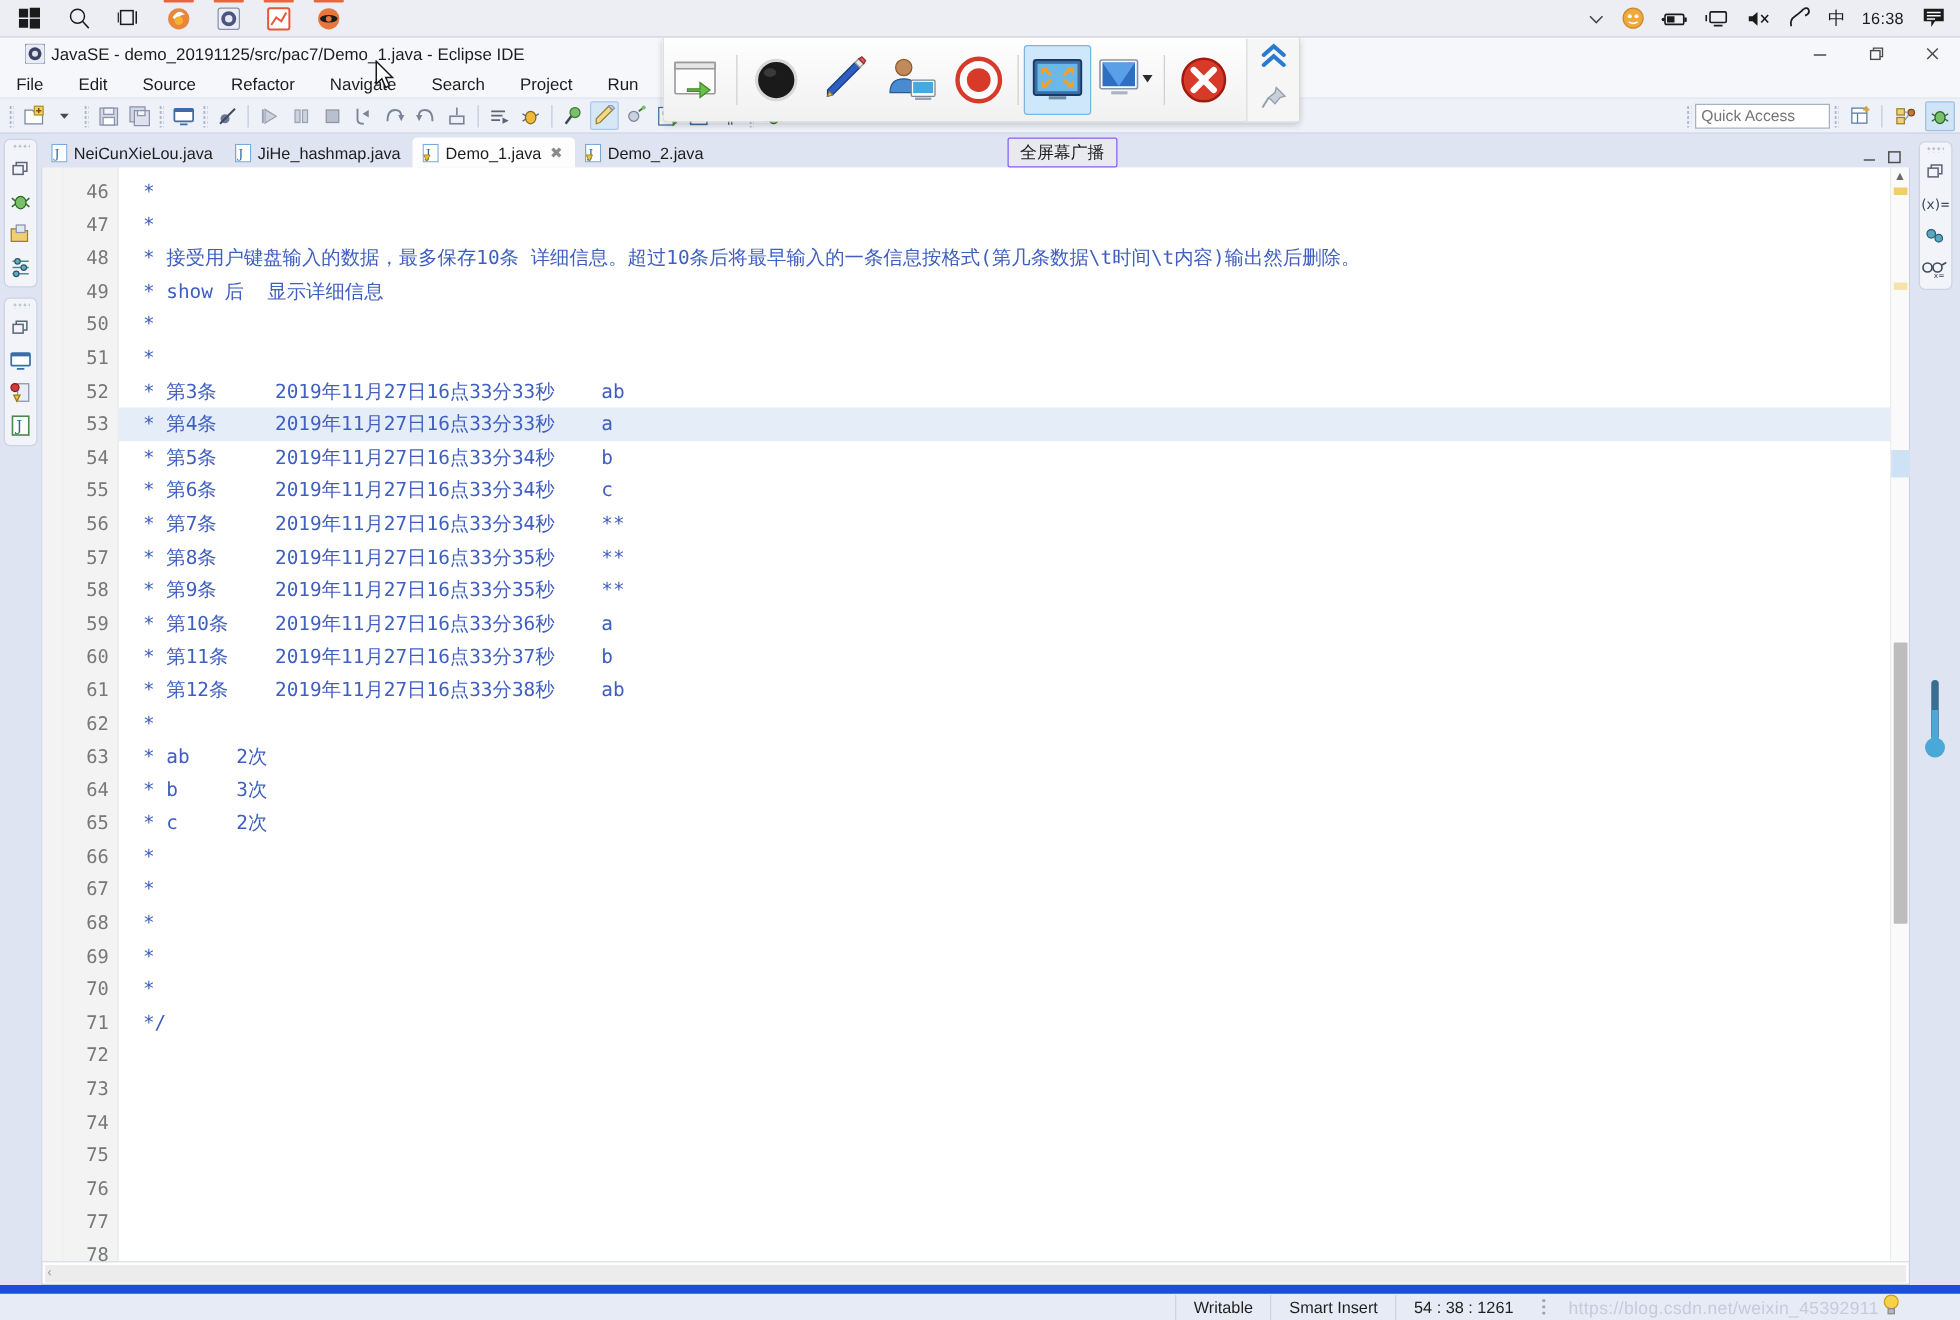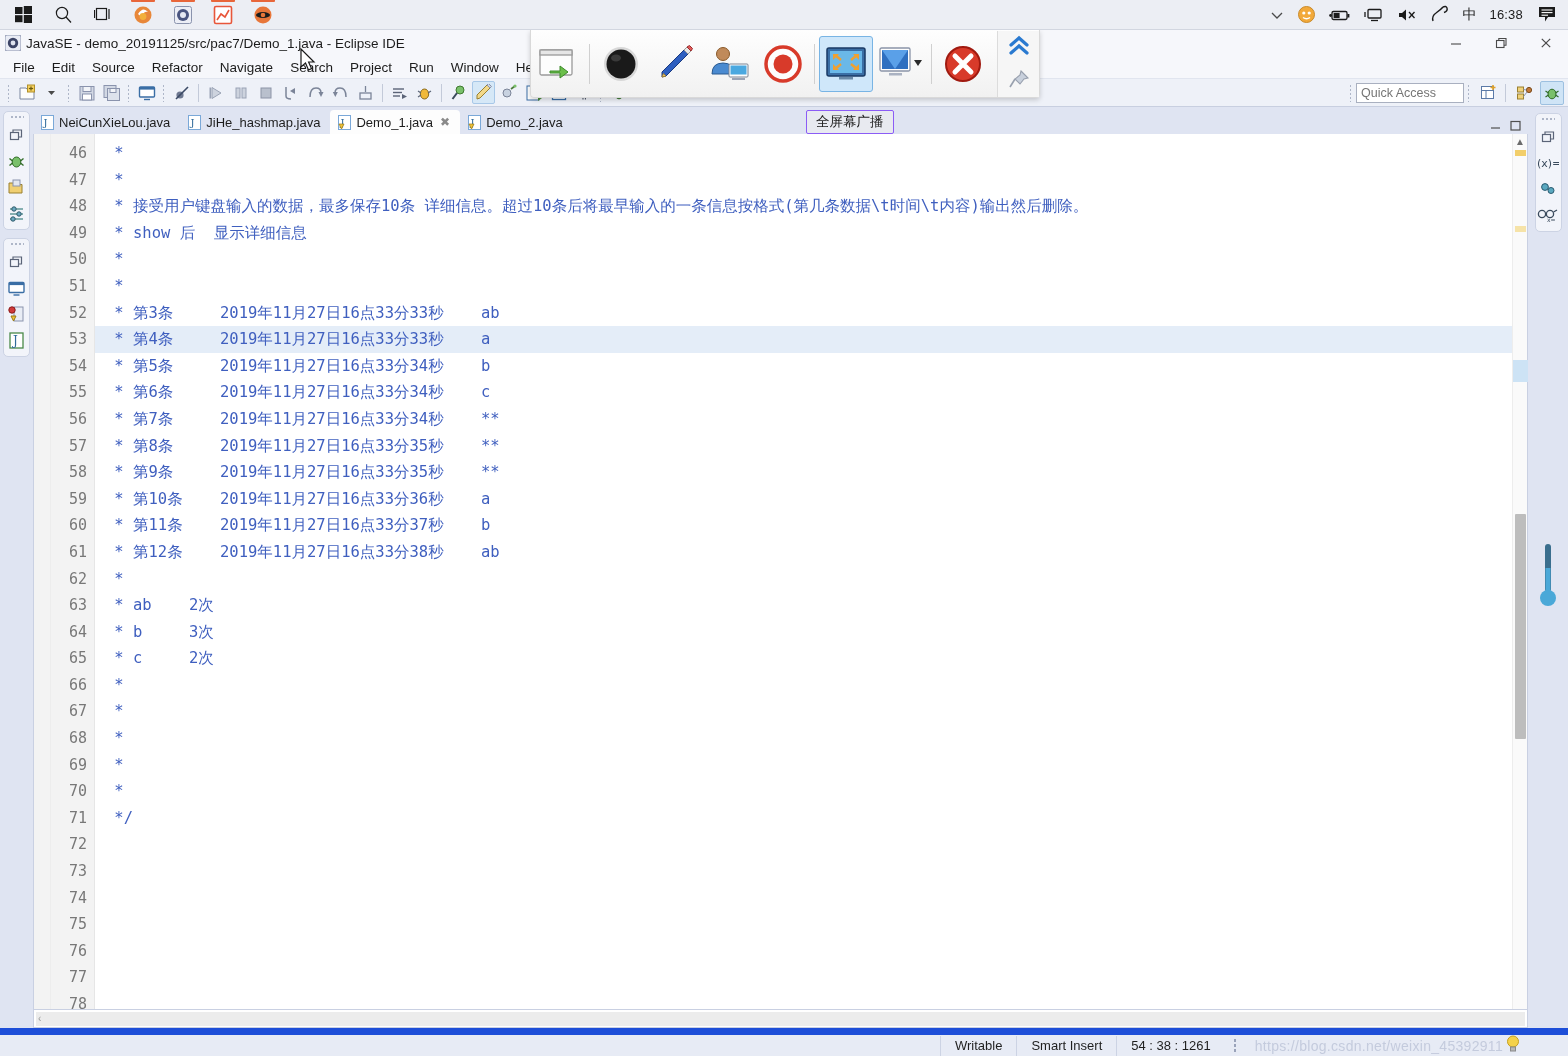--- a/index.html
+++ b/index.html
@@ -35,35 +35,35 @@
   
   #eclipse-window {
     position: absolute; top: 30px; left: 0; width: 1568px; height: 1026px;
     background: #f4f6fb;
     display: flex; flex-direction: column;
   }
   
   #title-bar {
     height: 26px; display: flex; align-items: center;
     background: #f6f7fb;
-    padding-left: 5px;
+    padding-left: 20px;
     border-bottom: none;
   }
   #title-bar .app-icon {
     width: 16px; height: 16px; margin-right: 5px; flex: 0 0 auto;
   }
   #title-text { font-size: 13.5px; color: #1c1c1c; white-space: nowrap; }
   #win-btns { margin-left: auto; display: flex; }
   #win-btns .wb {
     width: 45px; height: 26px; display: flex; align-items: center; justify-content: center;
     color: #4a4a4a;
   }
   
   #menu-bar {
-    height: 22px; display: flex; align-items: center; gap: 1px;
+    height: 22px; display: flex; align-items: center; gap: 12px;
     padding-left: 5px; font-size: 13.5px; color: #1c1c1c;
     background: #f6f7fb;
   }
   #menu-bar .mi { padding: 2px 8px; white-space: nowrap; }
   
   #ecl-toolbar {
     height: 29px; display: flex; align-items: center;
     background: #eef1f8;
     border-top: 1px solid #e1e5ef;
     border-bottom: 1px solid #c8cfe0;

